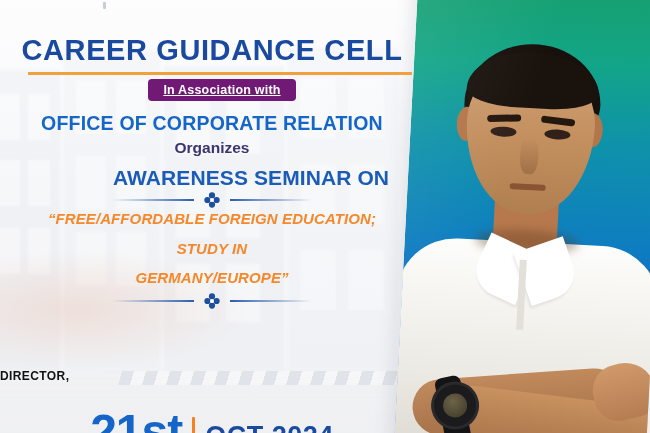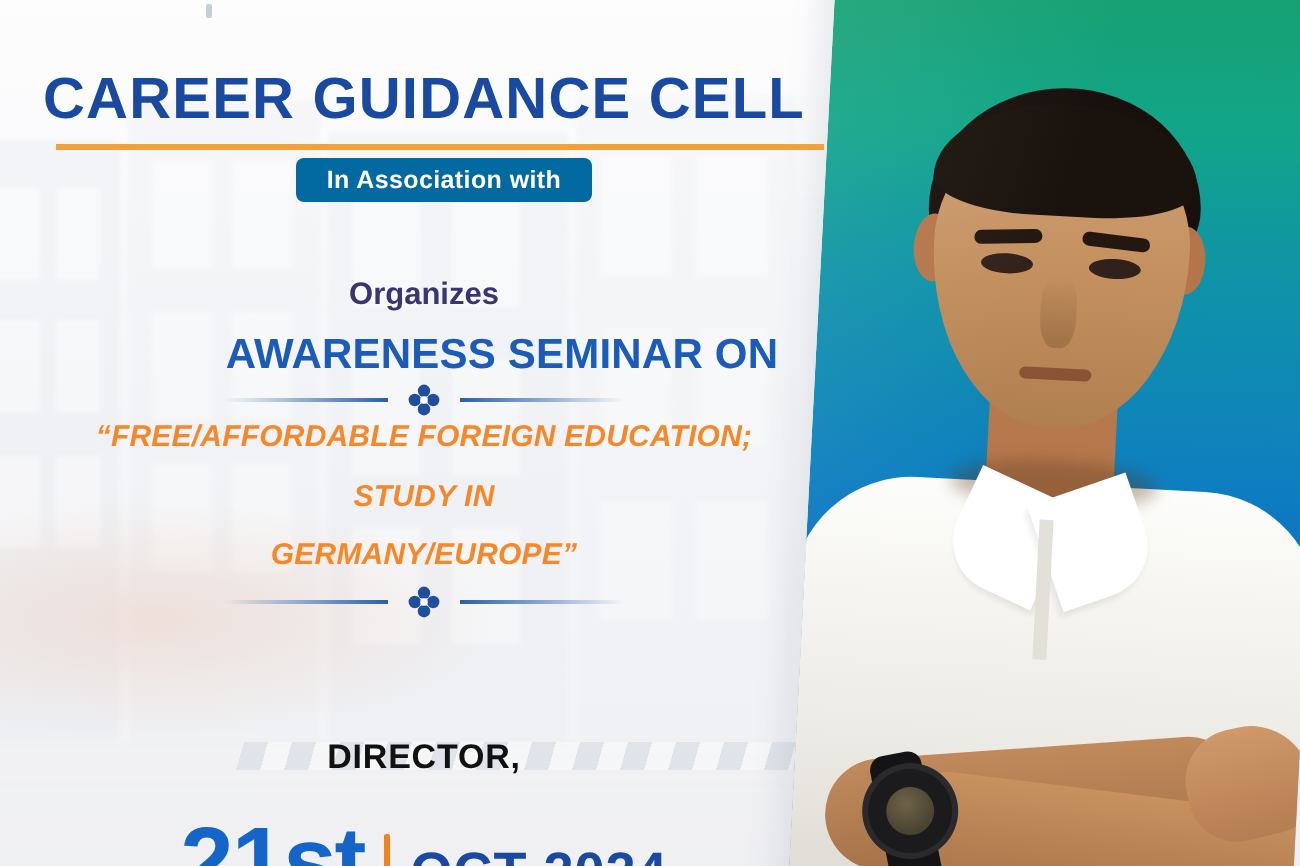--- a/index.html
+++ b/index.html
@@ -92,23 +92,23 @@
 
   .title-main{
     position:absolute;left:0;top:34px;width:424px;text-align:center;
     font-size:29px;font-weight:bold;letter-spacing:.6px;color:#1a4aa0;
     font-family:Liberation Sans, sans-serif;white-space:nowrap;
   }
   .title-rule{position:absolute;left:28px;top:72px;width:384px;height:3px;background:#f0a03c;}
 
   .badge{
     position:absolute;left:148px;top:79px;width:148px;height:22px;
-    background:#0369a1;border-radius:4px;color:#ffffff;
+    background:#701a75;border-radius:4px;color:#ffffff;
     font-size:12.5px;font-weight:bold;letter-spacing:.2px;
-    display:flex;align-items:center;justify-content:center;
+    display:flex;align-items:center;justify-content:center;text-decoration:underline;
   }
 
   .title-office{
     position:absolute;left:0;top:112px;width:424px;text-align:center;
     font-size:19.5px;font-weight:bold;letter-spacing:.2px;color:#1566c9;white-space:nowrap;
   }
   .organizes{
     position:absolute;left:0;top:139px;width:424px;text-align:center;
     font-size:15.5px;font-weight:bold;color:#3a3470;
   }
@@ -129,22 +129,22 @@
   .quote{position:absolute;left:0;width:424px;text-align:center;
     font-size:15px;font-weight:bold;font-style:italic;color:#f4882a;letter-spacing:.1px;white-space:nowrap;}
   #q1{top:210px;}
   #q2{top:240px;}
   #q3{top:269px;}
 
   .resource-label{position:absolute;left:0;top:318px;width:424px;text-align:center;
     font-size:16px;font-weight:normal;letter-spacing:1.1px;color:#1b1b1b;}
   .resource-name{position:absolute;left:0;top:343px;width:424px;text-align:center;
     font-size:21px;font-weight:bold;letter-spacing:.2px;color:#0d0d0d;white-space:nowrap;}
-  .resource-role{position:absolute;left:0;top:369px;width:424px;text-align:center;
-    font-size:17px;font-weight:bold;letter-spacing:.4px;color:#111;}
+  .resource-role{position:absolute;left:0;top:369px;width:424px;text-align:left;
+    font-size:12px;font-weight:bold;letter-spacing:.4px;color:#111;}
   .resource-org{position:absolute;left:0;top:383px;width:424px;text-align:center;
     font-size:11px;font-weight:bold;letter-spacing:.3px;color:#111;}
 
   
   .date-row{position:absolute;left:0;top:410px;width:424px;height:46px;
     display:flex;align-items:flex-start;justify-content:center;gap:10px;overflow:hidden;}
   .date-day{font-size:48px;font-weight:bold;color:#1565c9;line-height:44px;letter-spacing:-1px;}
   .date-sep{width:3px;height:30px;background:#f5821f;margin-top:7px;border-radius:1px;}
   .date-mo{font-size:27px;font-weight:bold;color:#1a4aa0;line-height:44px;letter-spacing:.5px;
     align-self:flex-start;margin-top:4px;}
@@ -224,20 +224,21 @@
     </div>
   </div>
 
   <div class="content">
 
     <div class="title-main">CAREER GUIDANCE CELL</div>
     <div class="title-rule"></div>
 
     <div class="badge">In Association with</div>
 
+    <div class="title-office">OFFICE OF CORPORATE RELATION</div>
     <div class="organizes">Organizes</div>
     <div class="title-seminar">AWARENESS SEMINAR ON</div>
 
     <div class="divider" id="div1">
       <div class="bar l"></div>
         <div class="bar r"></div>
       <svg class="clover" width="16" height="16" viewBox="0 0 16 16">
         <circle cx="8" cy="3.4" r="3.1" fill="#1e4e9e"></circle>
         <circle cx="8" cy="12.6" r="3.1" fill="#1e4e9e"></circle>
         <circle cx="3.4" cy="8" r="3.1" fill="#1e4e9e"></circle>

